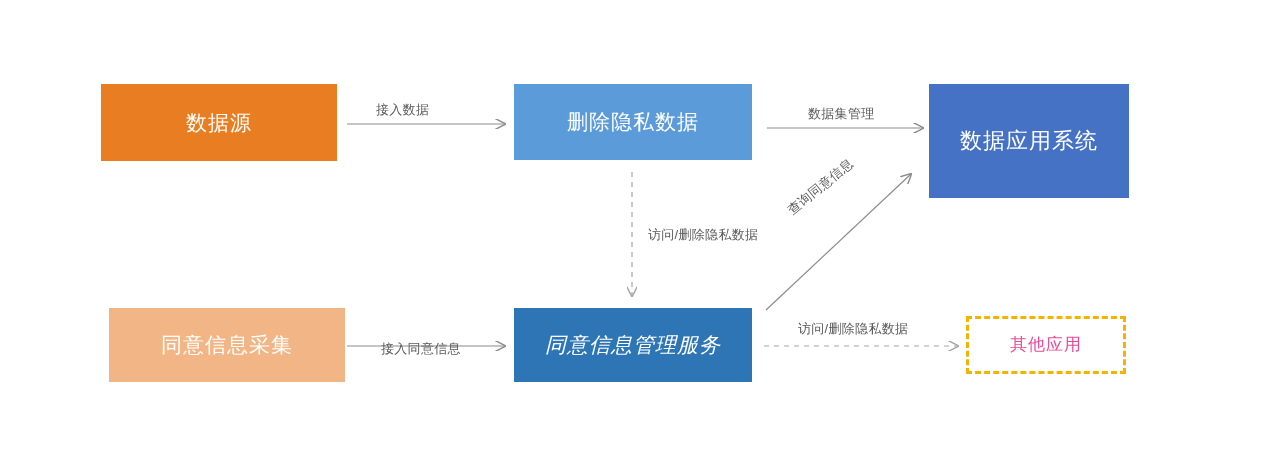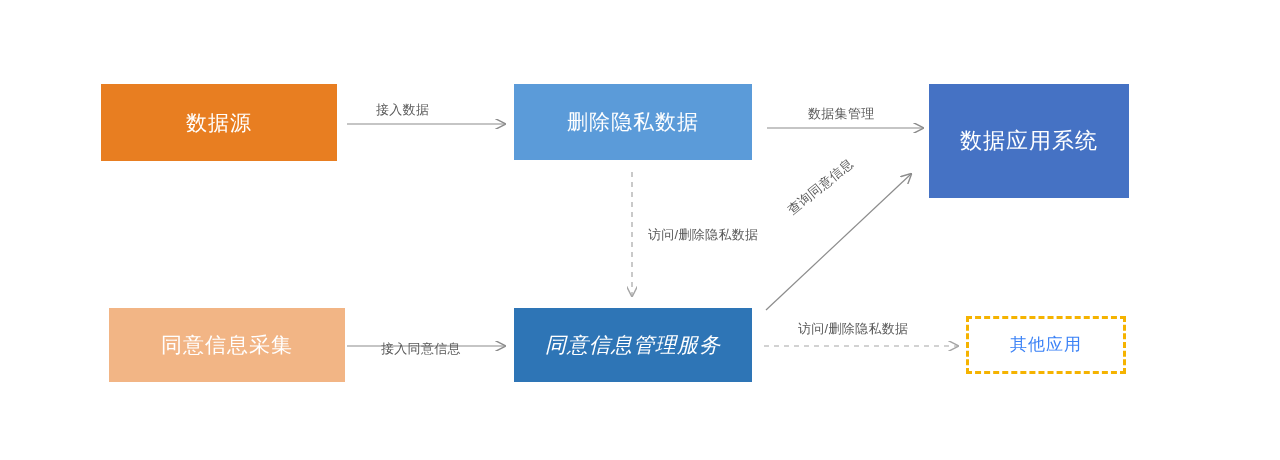--- a/index.html
+++ b/index.html
@@ -51,21 +51,21 @@
   #node-consent-service {
     left: 514px; top: 308px; width: 238px; height: 74px;
     background: #2e75b6;
     font-size: 21px;
     font-style: italic;
   }
   #node-other-apps {
     left: 966px; top: 316px; width: 160px; height: 58px;
     background: #ffffff;
     border: 3px dashed #f5b300;
-    color: #3b82f6;
+    color: #ec4899;
     font-size: 17px;
   }
 
   .edge-layer {
     position: absolute;
     left: 0; top: 0;
     width: 1280px; height: 460px;
     pointer-events: none;
   }
 

